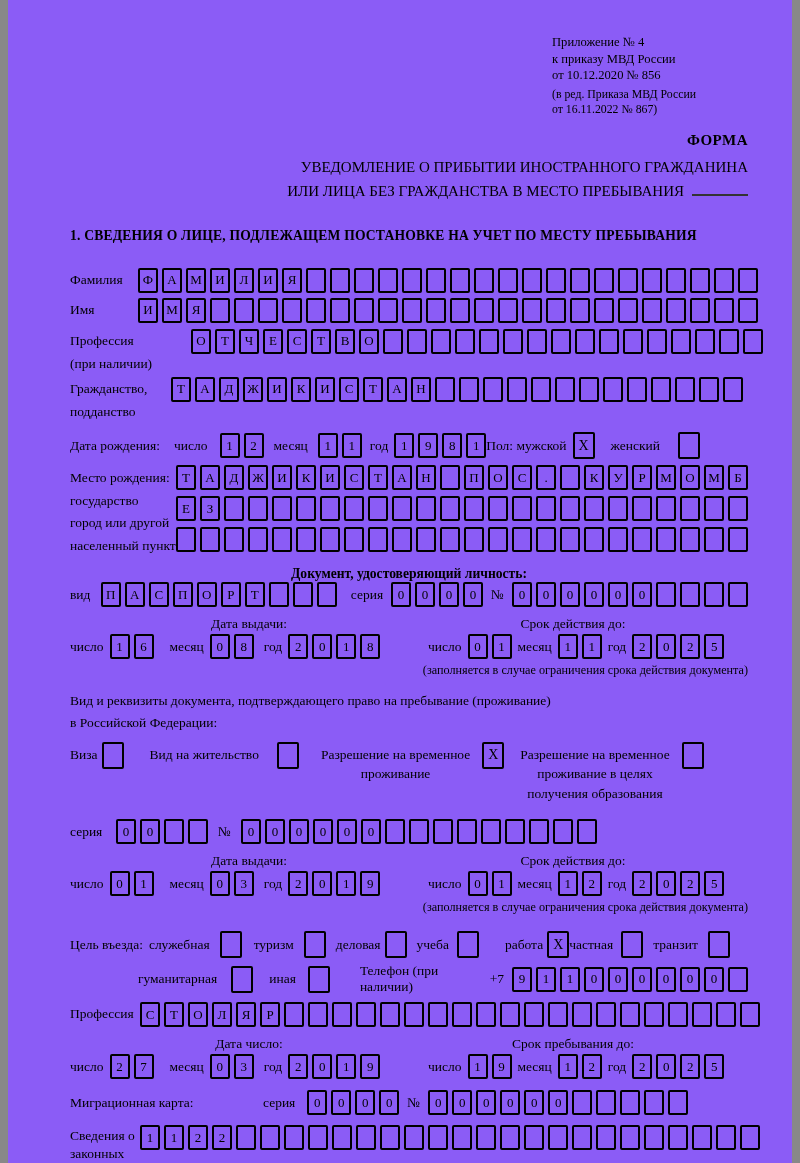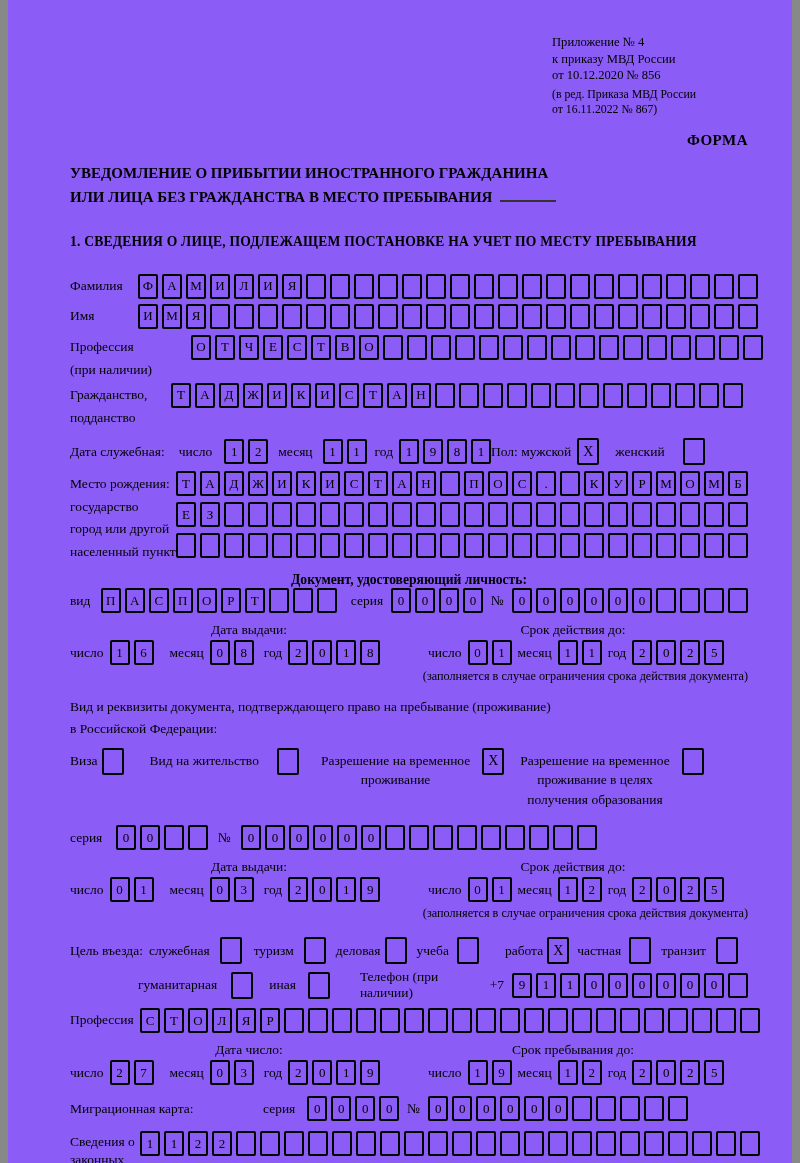--- a/index.html
+++ b/index.html
@@ -6,21 +6,21 @@
   html, body { background: #888; }
   .page {
     width: 784px; height: 1163px; background: #8b5cf6; color: #000;
     font-family: "Liberation Serif", serif;
     padding: 34px 44px 12px 62px; position: relative; overflow: hidden;
     margin: 0 auto;
   }
   .annex { margin-left: auto; width: 196px; font-size: 12.6px; line-height: 1.32; }
   .annex .ed { font-size: 11.8px; margin-top: 3px; line-height: 1.3; }
   .forma { text-align: right; font-weight: bold; font-size: 15px; margin-top: 15px; letter-spacing: .5px; }
-  .title { text-align: left; font-weight: bold; font-size: 15px; line-height: 1.55; margin-top: 13px; }
+  .title { text-align: right; font-weight: normal; font-size: 15px; line-height: 1.55; margin-top: 7px; }
   .blank-line { display: inline-block; width: 56px; border-bottom: 2.5px solid #333; height: .9em; margin-left: 8px; }
   .sec-heading { font-weight: bold; font-size: 13.6px; margin-top: 25px; letter-spacing: .2px; }
 
   .cells { display: flex; gap: 4px; }
   .cell {
     flex: 0 0 20px; width: 20px; height: 25px;
     border: 2px solid #000; border-radius: 2px;
     display: flex; align-items: center; justify-content: center;
     font-size: 13px;
   }
@@ -204,21 +204,21 @@
         <div class="cell"></div>
         <div class="cell"></div>
         <div class="cell"></div>
         <div class="cell"></div>
         <div class="cell"></div>
         <div class="cell"></div>
       </div>
   </div>
 
   <div class="birthdate-row">
-    <span>Дата служебная:</span>
+    <span>Дата рождения:</span>
     <span style="margin-left:14px;">число</span>
     <div class="cells" style="margin-left:12px;">
         <div class="cell">1</div>
         <div class="cell">2</div>
       </div>
     <span style="margin-left:10px;">месяц</span>
     <div class="cells" style="margin-left:10px;">
         <div class="cell">1</div>
         <div class="cell">1</div>
       </div>
@@ -518,21 +518,21 @@
     <span style="margin-left:6px;">служебная</span>
     <div class="checkbox" style="margin-left:10px;"></div>
     <span style="margin-left:12px;">туризм</span>
     <div class="checkbox" style="margin-left:10px;"></div>
     <span style="margin-left:10px;">деловая</span>
     <div class="checkbox" style="margin-left:4px;"></div>
     <span style="margin-left:10px;">учеба</span>
     <div class="checkbox" style="margin-left:8px;"></div>
     <span style="margin-left:26px;">работа</span>
     <div class="checkbox" style="margin-left:4px;">X</div>
-    <span style="margin-left:8px;">частная</span>
+    <span style="margin-left:0;">частная</span>
     <div class="checkbox" style="margin-left:8px;"></div>
     <span style="margin-left:10px;">транзит</span>
     <div class="checkbox" style="margin-left:10px;"></div>
   </div>
 
   <div class="purpose-row2">
     <span>гуманитарная</span>
     <div class="checkbox" style="margin-left:14px;"></div>
     <span style="margin-left:16px;">иная</span>
     <div class="checkbox" style="margin-left:12px;"></div>

